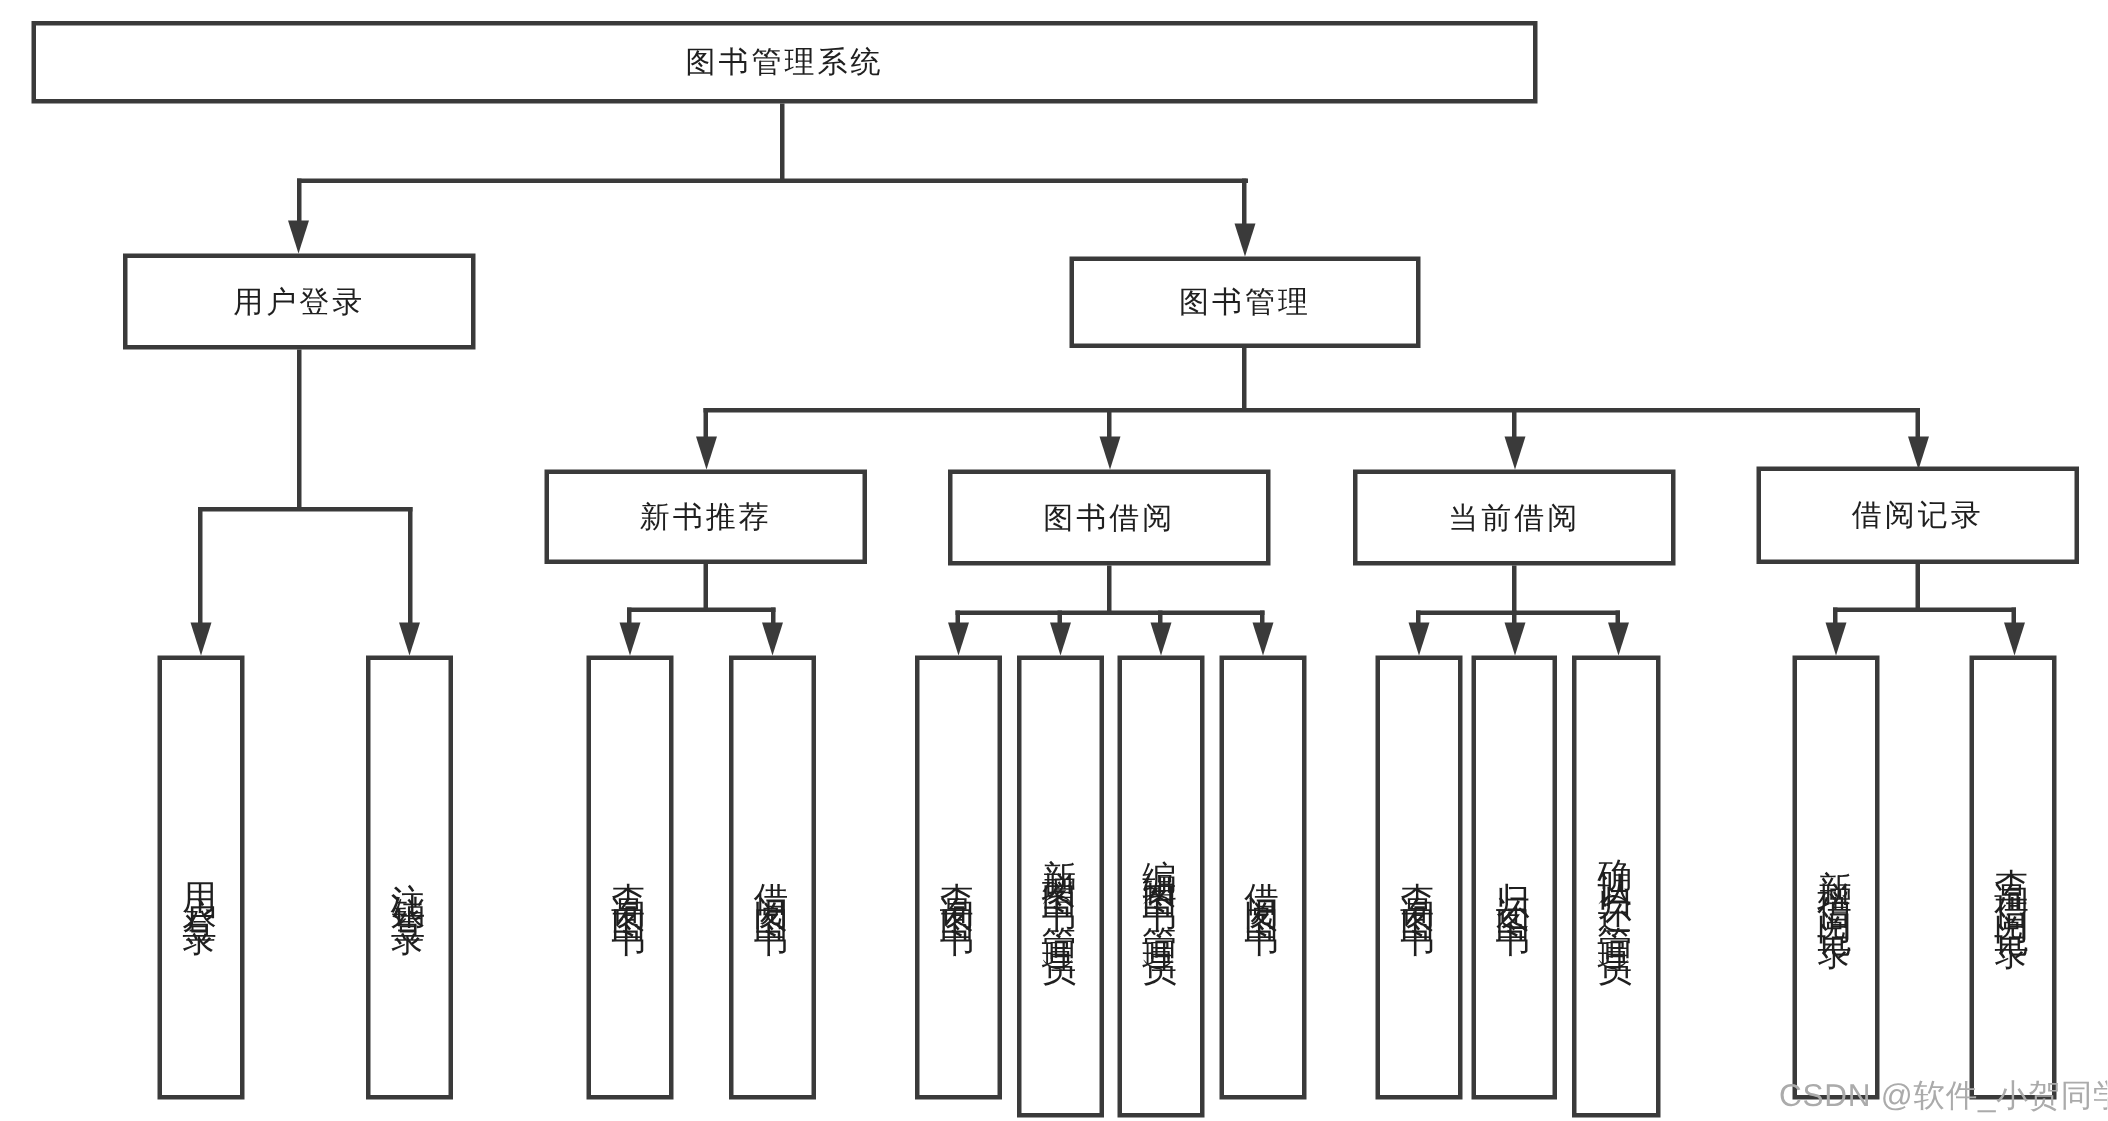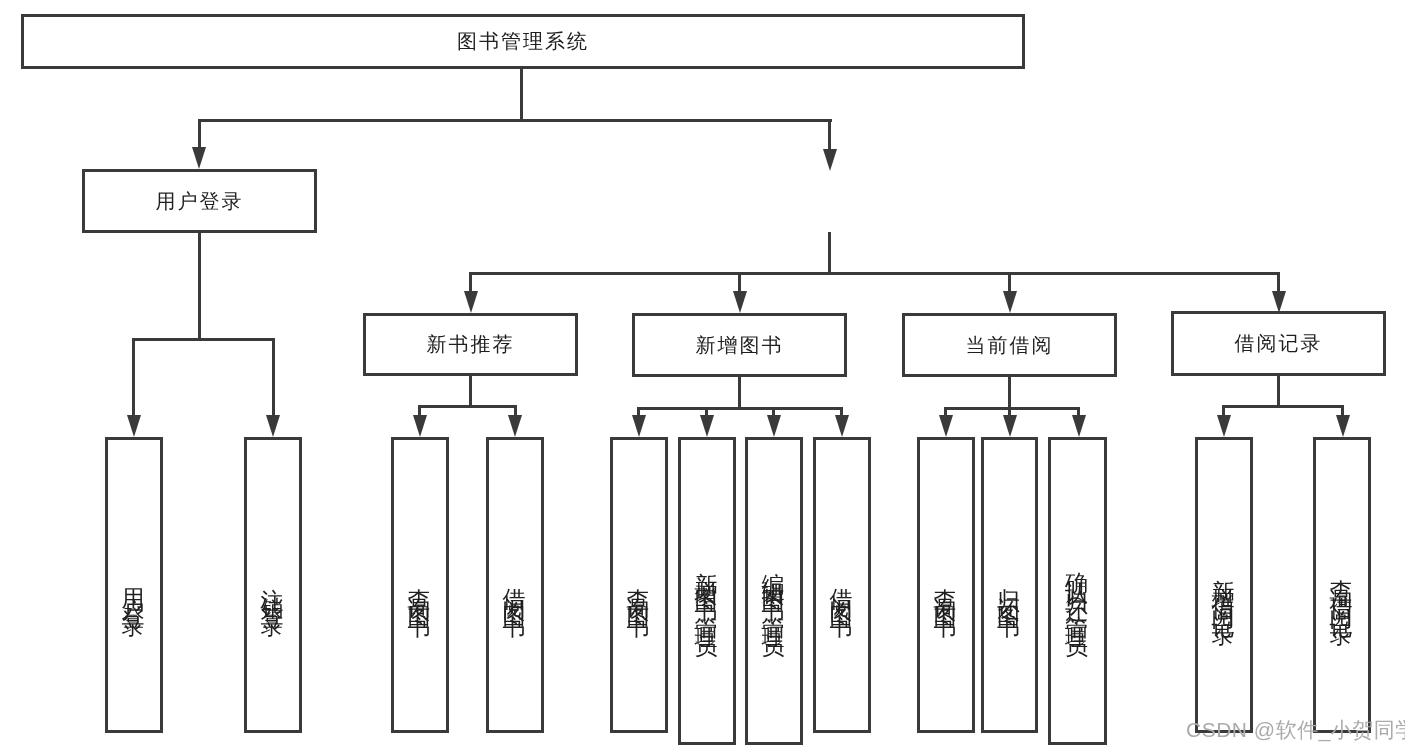--- a/index.html
+++ b/index.html
@@ -34,24 +34,25 @@
 </style>
 </head>
 <body>
 
 <div class="canvas">
 
   <div class="box" style="left:21px;top:14px;width:1004px;height:55px;">图书管理系统</div>
 
   <div class="box" style="left:82px;top:169px;width:235px;height:64px;">用户登录</div>
 
+  <div class="box" style="left:713px;top:171px;width:234px;height:61px;">图书管理</div>
 
   <div class="box" style="left:363px;top:313px;width:215px;height:63px;">新书推荐</div>
 
-  <div class="box" style="left:632px;top:313px;width:215px;height:64px;">新增图书</div>
+  <div class="box" style="left:632px;top:313px;width:215px;height:64px;">图书借阅</div>
 
   <div class="box" style="left:902px;top:313px;width:215px;height:64px;">当前借阅</div>
 
   <div class="box" style="left:1171px;top:311px;width:215px;height:65px;">借阅记录</div>
 
   <div class="vbox" style="left:105px;top:437px;width:58px;height:296px;">
     <span>用户登录</span>
   </div>
   <div class="vbox" style="left:244px;top:437px;width:58px;height:296px;">
     <span>注销登录</span>

